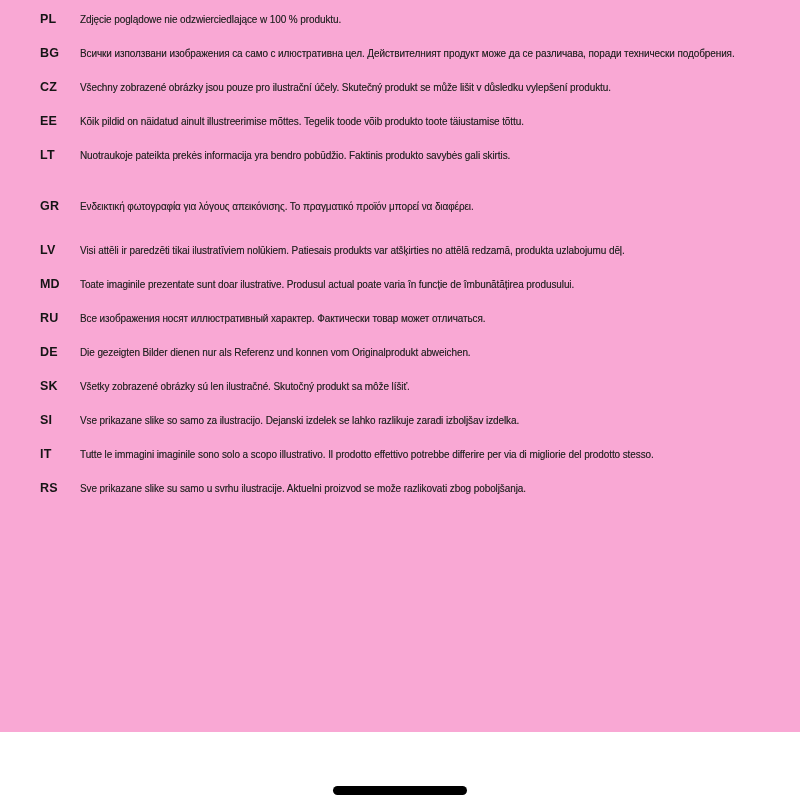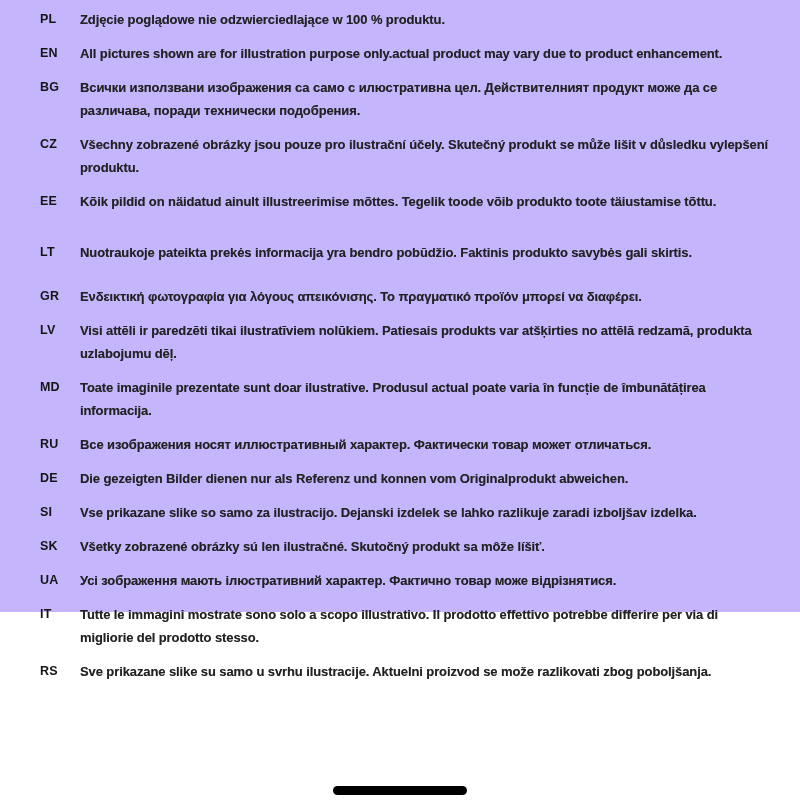--- a/index.html
+++ b/index.html
@@ -10,22 +10,22 @@
   body {
     width: 800px;
     height: 800px;
     overflow: hidden;
     font-family: "Liberation Sans", sans-serif;
     color: #1f1f1f;
   }
   .page {
     position: relative;
     width: 800px;
-    height: 612px;
-    background: #c4b5fd;
+    height: 732px;
+    background: #f9a8d4;
   }
   .rows {
     padding: 8px 26px 0 40px;
   }
   .row {
     display: flex;
     align-items: flex-start;
     margin-bottom: 11px;
   }
   
@@ -37,26 +37,25 @@
     flex: 0 0 40px;
     width: 40px;
     font-size: 12.5px;
     font-weight: 700;
     line-height: 23px;
     color: #151515;
     letter-spacing: 0.2px;
   }
   .text {
     width: 692px;
-    font-size: 13px;
+    font-size: 10px;
     line-height: 23px;
     letter-spacing: -0.1px;
     color: #222222;
     text-shadow: 0 0 0.6px rgba(40,40,40,0.45);
-    font-weight: bold;
   }
   .bottom-bar {
     position: absolute;
     left: 333px;
     top: 786px;
     width: 134px;
     height: 9px;
     border-radius: 4.5px;
     background: #000000;
   }
@@ -64,24 +63,20 @@
 </head>
 <body style="background: rgb(255, 255, 255);">
 
 <div class="page">
   <div class="rows" id="rows">
   <div class="row">
     <span class="code">PL</span>
     <span class="text">Zdjęcie poglądowe nie odzwierciedlające w 100 % produktu.</span>
   </div>
 
-  <div class="row">
-    <span class="code">EN</span>
-    <span class="text">All pictures shown are for illustration purpose only.actual product may vary due to product enhancement.</span>
-  </div>
 
   <div class="row">
     <span class="code">BG</span>
     <span class="text">Всички използвани изображения са само с илюстративна цел. Действителният продукт може да се различава, поради технически подобрения.</span>
   </div>
 
 
   <div class="row">
     <span class="code">CZ</span>
     <span class="text">Všechny zobrazené obrázky jsou pouze pro ilustrační účely. Skutečný produkt se může lišit v důsledku vylepšení produktu.</span>
@@ -102,53 +97,49 @@
     <span class="text">Ενδεικτική φωτογραφία για λόγους απεικόνισης. Το πραγματικό προϊόν μπορεί να διαφέρει.</span>
   </div>
 
   <div class="row">
     <span class="code">LV</span>
     <span class="text">Visi attēli ir paredzēti tikai ilustratīviem nolūkiem. Patiesais produkts var atšķirties no attēlā redzamā, produkta uzlabojumu dēļ.</span>
   </div>
 
   <div class="row">
     <span class="code">MD</span>
-    <span class="text">Toate imaginile prezentate sunt doar ilustrative. Produsul actual poate varia în funcție de îmbunătățirea informacija.</span>
+    <span class="text">Toate imaginile prezentate sunt doar ilustrative. Produsul actual poate varia în funcție de îmbunătățirea produsului.</span>
   </div>
 
   <div class="row">
     <span class="code">RU</span>
     <span class="text">Все изображения носят иллюстративный характер. Фактически товар может отличаться.</span>
   </div>
 
   <div class="row">
     <span class="code">DE</span>
     <span class="text">Die gezeigten Bilder dienen nur als Referenz und konnen vom Originalprodukt abweichen.</span>
   </div>
 
 
   <div class="row">
-    <span class="code">SI</span>
-    <span class="text">Vse prikazane slike so samo za ilustracijo. Dejanski izdelek se lahko razlikuje zaradi izboljšav izdelka.</span>
-  </div>
-
-  <div class="row">
     <span class="code">SK</span>
     <span class="text">Všetky zobrazené obrázky sú len ilustračné. Skutočný produkt sa môže líšiť.</span>
   </div>
 
   <div class="row">
-    <span class="code">UA</span>
-    <span class="text">Усі зображення мають ілюстративний характер. Фактично товар може відрізнятися.</span>
+    <span class="code">SI</span>
+    <span class="text">Vse prikazane slike so samo za ilustracijo. Dejanski izdelek se lahko razlikuje zaradi izboljšav izdelka.</span>
   </div>
+
 
 
   <div class="row">
     <span class="code">IT</span>
-    <span class="text">Tutte le immagini mostrate sono solo a scopo illustrativo. Il prodotto effettivo potrebbe differire per via di migliorie del prodotto stesso.</span>
+    <span class="text">Tutte le immagini imaginile sono solo a scopo illustrativo. Il prodotto effettivo potrebbe differire per via di migliorie del prodotto stesso.</span>
   </div>
 
   <div class="row">
     <span class="code">RS</span>
     <span class="text">Sve prikazane slike su samo u svrhu ilustracije. Aktuelni proizvod se može razlikovati zbog poboljšanja.</span>
   </div>
 </div>
   <div class="bottom-bar" style="background: rgb(0, 0, 0);"></div>
 </div>
 

